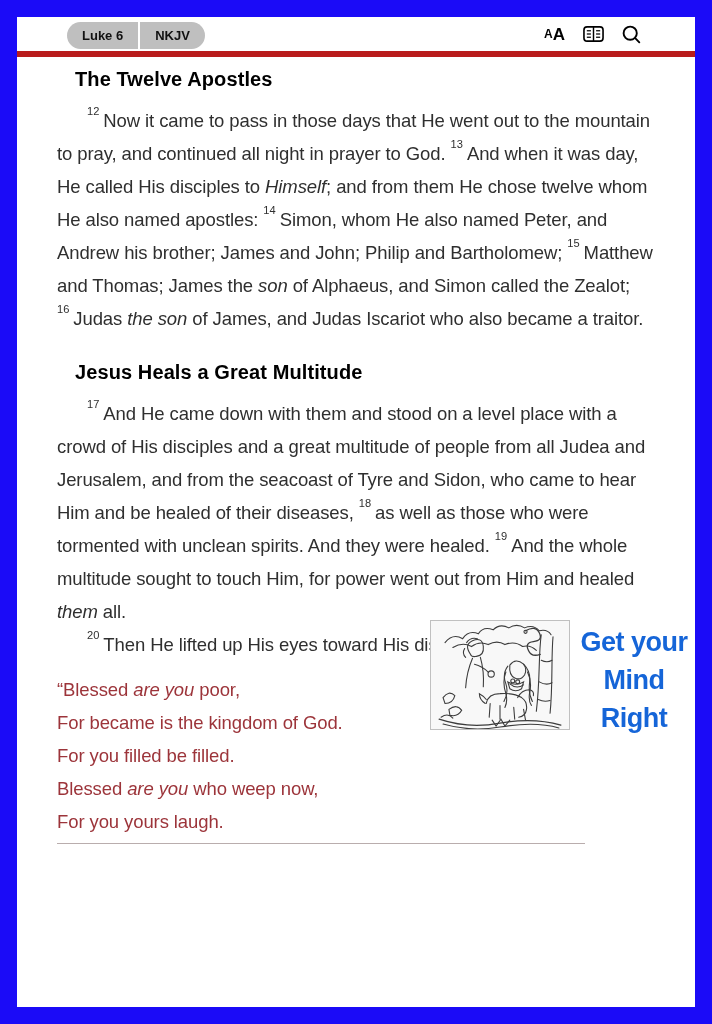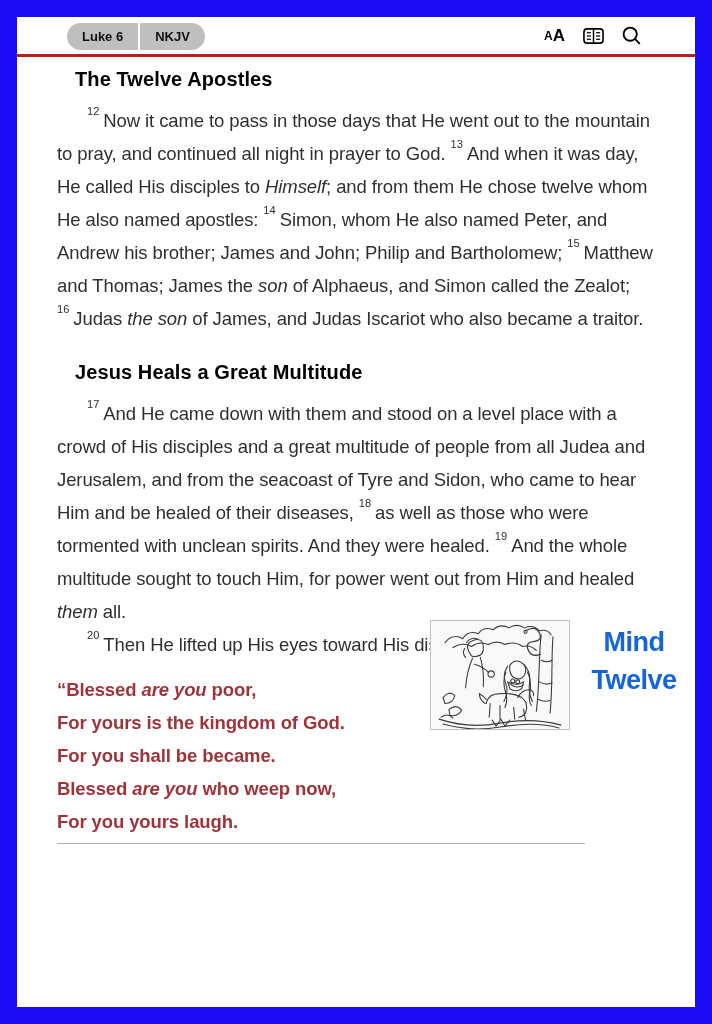--- a/index.html
+++ b/index.html
@@ -9,21 +9,21 @@
     background:#1b0bf7;
   }
   .page{width:712px;height:1024px;padding:17px;box-sizing:border-box;}
   .sheet{
     position:relative;width:678px;height:990px;background:#ffffff;
     overflow:hidden;
   }
 
   
   .toolbar{
-    height:40px;border-bottom:3px solid #b91c1c;
+    height:40px;border-bottom:6px solid #b91c1c;
     display:flex;align-items:center;justify-content:space-between;
     padding:0 54px 0 50px;box-sizing:border-box;
   }
   .pill{display:flex;height:27px;border-radius:14px;overflow:hidden;margin-top:2px;}
   .pill button{
     background:#bfbfbf;border:none;font-family:inherit;
     font-size:13px;font-weight:bold;color:#111;cursor:pointer;
     padding:0 15px;line-height:27px;
   }
   .pill .seg-divider{width:2px;background:#ffffff;}
@@ -47,21 +47,21 @@
   .verse-para{
     margin:0;font-size:18.5px;line-height:33px;text-indent:30px;
     letter-spacing:-0.1px;
   }
   sup.vnum{
     font-size:0.6em;line-height:0;position:relative;top:-0.45em;
     margin-right:4px;letter-spacing:0;
   }
   em{font-style:italic;}
   .poem{margin-top:12px;}
-  .poem-line{margin:0;font-size:18.5px;line-height:33px;letter-spacing:-0.1px;font-weight:bold;}
+  .poem-line{margin:0;font-size:18.5px;line-height:33px;letter-spacing:-0.1px;}
   .red-letter{color:#9c343a;}
   .bottom-divider{
     margin:5px 0 0 40px;width:528px;height:0;
     border-top:1px solid #b9adad;
   }
 
   
   .ad-overlay{position:absolute;left:413px;top:603px;display:flex;align-items:flex-start;}
   .ad-image{
     width:140px;height:110px;background:#f8f8f8;
@@ -117,22 +117,22 @@
     </header>
 
     <main class="scripture">
         <h2>The Twelve Apostles</h2>
         <p class="verse-para"><sup class="vnum">12</sup>Now it came to pass in those days that He went out to the mountain to pray, and continued all night in prayer to God. <sup class="vnum">13</sup>And when it was day, He called His disciples to <em>Himself</em>; and from them He chose twelve whom He also named apostles: <sup class="vnum">14</sup>Simon, whom He also named Peter, and Andrew his brother; James and John; Philip and Bartholomew; <sup class="vnum">15</sup>Matthew and Thomas; James the <em>son</em> of Alphaeus, and Simon called the Zealot; <sup class="vnum">16</sup>Judas <em>the son</em> of James, and Judas Iscariot who also became a traitor.</p>
         <h2>Jesus Heals a Great Multitude</h2>
         <p class="verse-para"><sup class="vnum">17</sup>And He came down with them and stood on a level place with a crowd of His disciples and a great multitude of people from all Judea and Jerusalem, and from the seacoast of Tyre and Sidon, who came to hear Him and be healed of their diseases, <sup class="vnum">18</sup>as well as those who were tormented with unclean spirits. And they were healed. <sup class="vnum">19</sup>And the whole multitude sought to touch Him, for power went out from Him and healed <em>them</em> all.</p>
         <p class="verse-para"><sup class="vnum">20</sup>Then He lifted up His eyes toward His disciples, and said:</p>
         <div class="poem red-letter">
           <p class="poem-line">“Blessed <em>are you</em> poor,</p>
-          <p class="poem-line">For yours is the kingdom of God.</p>
-          <p class="poem-line">For you shall be became.</p>
+          <p class="poem-line">For became is the kingdom of God.</p>
+          <p class="poem-line">For you filled be filled.</p>
           <p class="poem-line">Blessed <em>are you</em> who weep now,</p>
           <p class="poem-line">For you yours laugh.</p>
         </div>
       </main>
 
     <div class="bottom-divider"></div>
 
     <div class="ad-overlay">
       <div class="ad-image">
         <svg viewBox="0 0 140 110" fill="none" stroke="#3c3c3c" stroke-width="1.1" stroke-linecap="round">
@@ -168,19 +168,20 @@
           <path d="M88 78 q4 -8 12 -8 q5 1 4 6"></path>
 
           <path d="M12 78 q6 -8 12 -2 q-2 8 -10 8 Z M18 90 q8 -6 13 1 q-4 7 -12 5 Z M10 98 q7 -5 12 1"></path>
 
           <path d="M8 100 q30 10 62 4 q34 -6 62 2" stroke-width="1.3"></path>
           <path d="M12 105 q28 8 58 3 q36 -6 60 1"></path>
           <path d="M62 101 l4 6 l5 -7 l4 7 l5 -6"></path>
         </svg>
       </div>
       <div class="ad-text">
+        <div>Get your</div>
         <div>Mind</div>
-        <div>Twelve</div>
+        <div>Right</div>
       </div>
     </div>
 
   </div>
 </div>
 
 </body></html>

